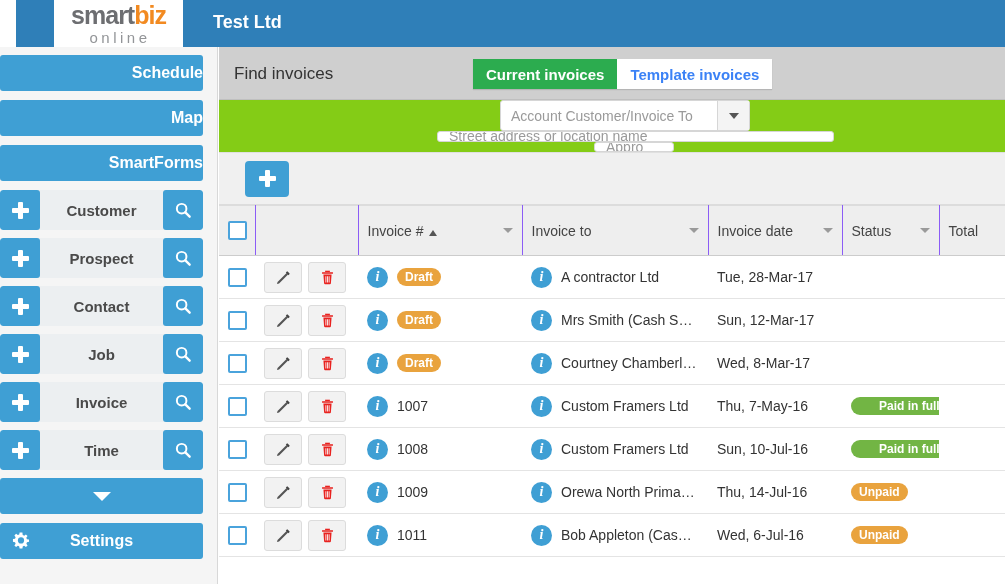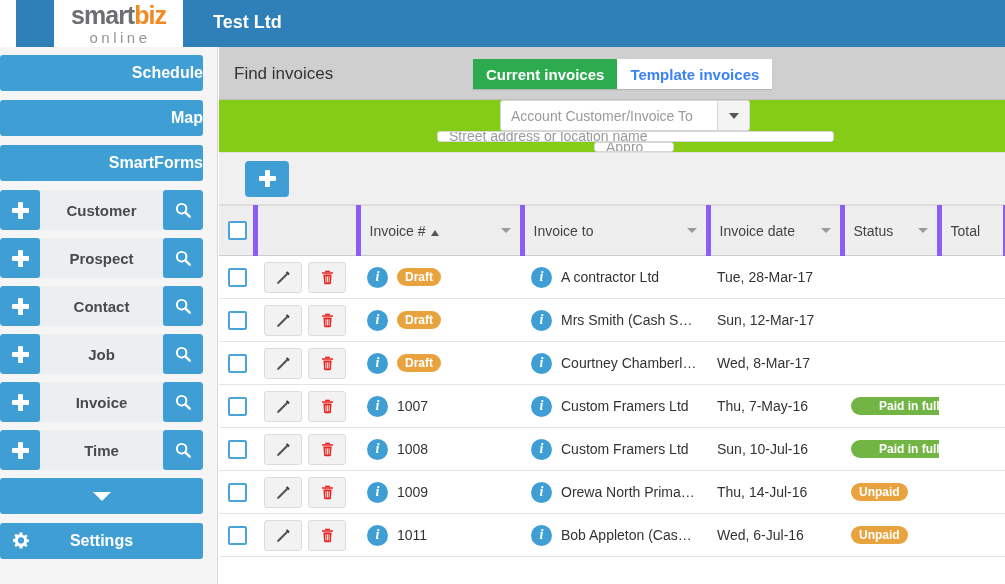--- a/index.html
+++ b/index.html
@@ -183,21 +183,21 @@
   .add-btn {
     width: 44px; height: 36px; background: #3f9fd4;
     border-radius: 4px;
     display: flex; align-items: center; justify-content: center;
   }
 
   
   .tbl { width: 786px; border-collapse: collapse; table-layout: fixed; }
   .tbl th {
     background: #eeeeee;
-    border-right: 5px solid #8b5cf6;
+    border-right: 1px solid #8b5cf6;
     border-bottom: 1px solid #cccccc;
     border-top: 1px solid #dcdcdc;
     height: 50px;
     font-size: 14px; font-weight: normal; color: #444;
     text-align: left; padding: 0 9px;
     position: relative;
   }
   .th-inner { display: flex; align-items: center; justify-content: space-between; }
   .sort-asc {
     display: inline-block; margin-left: 5px;

